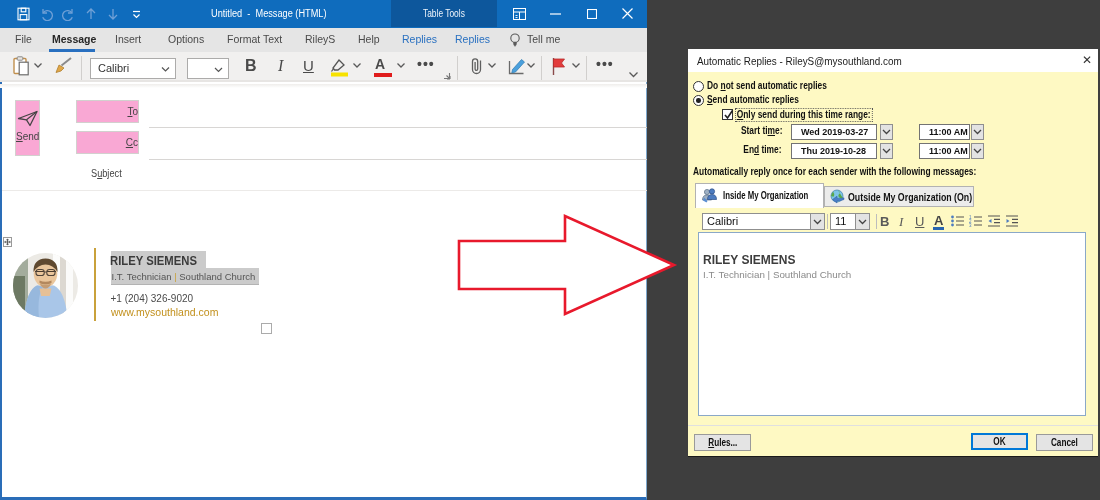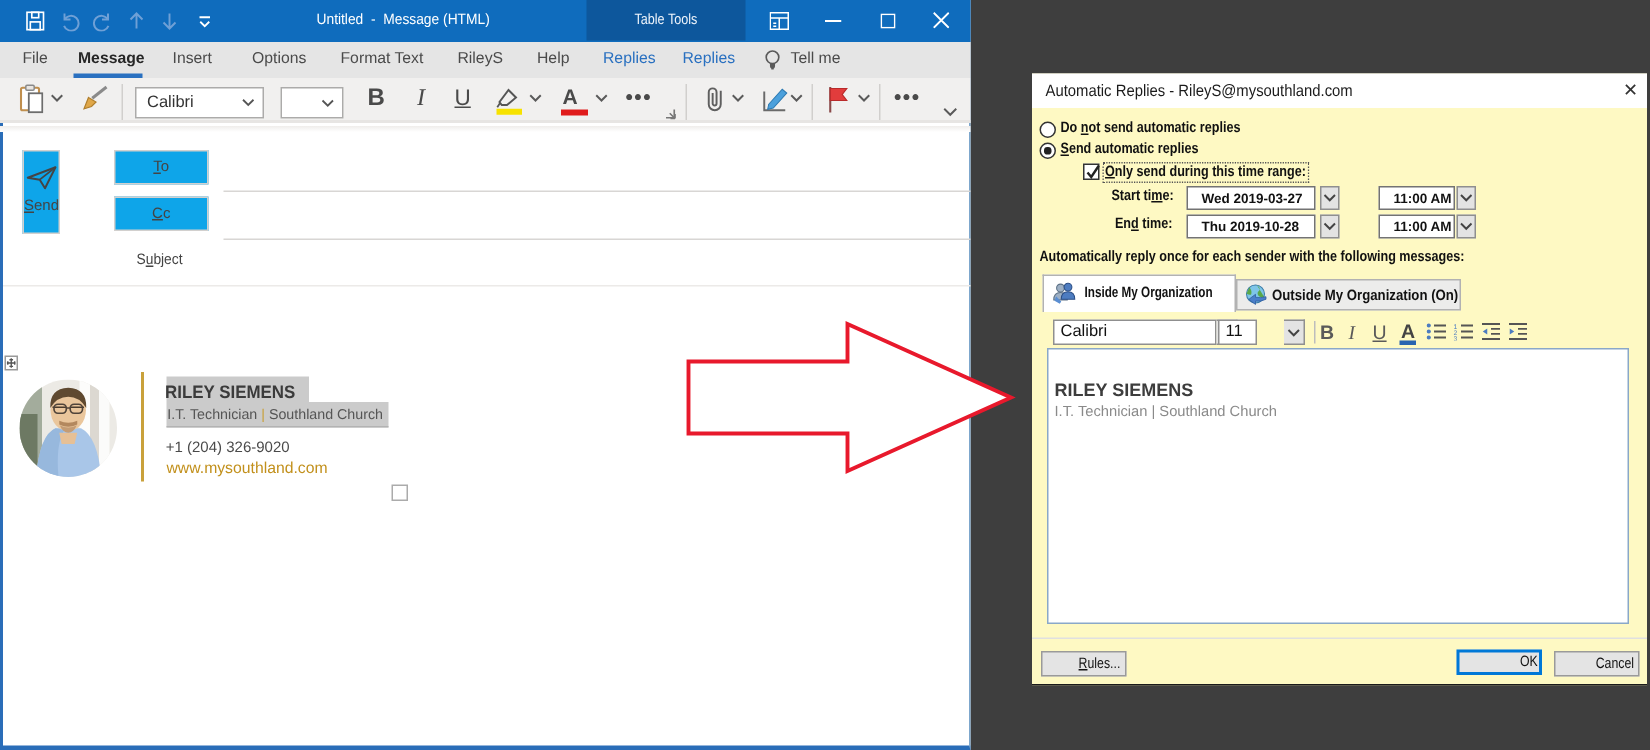--- a/index.html
+++ b/index.html
@@ -14,38 +14,38 @@
 .tab{position:absolute;top:0;height:24px;line-height:23px;white-space:nowrap}
 .tab.blue{color:#2970c0}
 #msgul{position:absolute;left:49px;top:21px;width:46px;height:3px;background:#2970c0}
 #ribbon{position:absolute;left:-2px;top:52px;width:647px;height:29.5px;background:#f1f0ef;border-bottom:2px solid #e7e5e3}
 #ribgrad{position:absolute;left:-2px;top:83.5px;width:647px;height:4px;background:linear-gradient(#efedeb,#ffffff)}
 .combo{position:absolute;background:#fff;border:1px solid #acabaa;font-size:11px;color:#333}
 .combo .arr{position:absolute;right:5px;top:50%;transform:translateY(-50%)}
 .sep{position:absolute;width:1px;background:#d1cfcd}
 .ric{position:absolute;color:#4a4a4a}
 
-.cbtn{position:absolute;border:1px solid #d2d0ce;background:#0ea5e9;color:#5a5a5a;font-size:10px;text-align:center}
+.cbtn{position:absolute;border:1px solid #d2d0ce;background:#f9a8d4;color:#5a5a5a;font-size:10px;text-align:right}
 .fline{position:absolute;height:1px;background:#d8d6d4}
 
 #goldline{position:absolute;left:92px;top:248px;width:1.5px;background:#c9a13b}
 .hl{background:#cbcbcb}
 
 #dlg{position:absolute;left:688px;top:49px;width:410px;height:408px;background:#fef9c3;border-bottom:1px solid #1a1a1a}
 #dlgtitle{position:absolute;left:0;top:0;width:100%;height:23px;background:#fff;font-size:11px;color:#1b1b1b;line-height:24px;padding-left:9px;transform-origin:0 50%}
 #dlgtitle span{display:inline-block;transform:scaleX(0.9);transform-origin:0 50%}
 #dlgx{position:absolute;left:394px;top:4px;font-size:12px;color:#333}
 .dl{position:absolute;font-size:10px;font-weight:bold;color:#111;white-space:nowrap;transform:scaleX(0.84);transform-origin:0 50%}
 .radio{position:absolute;width:11px;height:11px;border:1.4px solid #333;border-radius:50%;background:#fff}
 .radio.on::after{content:"";position:absolute;left:2px;top:2px;width:4.5px;height:4.5px;border-radius:50%;background:#222}
 .cb{position:absolute;width:11px;height:11px;border:1.4px solid #333;background:#fff}
 .wfield{position:absolute;background:#fff;border:1px solid #737373;font-size:9px;font-weight:bold;color:#111;padding-left:9px;white-space:nowrap}
 .dbtn{position:absolute;background:#e3e3e3;border:1px solid #8f8f8f;display:flex;align-items:center;justify-content:center}
 .tabd{position:absolute;background:#f0f0f0;border:1px solid #b2b2b2;font-size:11px;font-weight:bold;color:#111}
-.btn{position:absolute;background:#e4e4e4;border:1px solid #9a9a9a;font-size:10px;font-weight:normal;color:#111;text-align:right}
+.btn{position:absolute;background:#e4e4e4;border:1px solid #9a9a9a;font-size:10px;font-weight:bold;color:#111;text-align:center}
 .btn span{display:inline-block;transform:scaleX(0.82)}
 u{text-decoration:underline}
 </style></head>
 <body>
 <div id="win">
   <div id="titlebar">
     <div id="tabletools"><span>Table Tools</span></div>
     <div id="ttl">Untitled&nbsp; -&nbsp; Message (HTML)</div>
     <svg class="abs" style="left:17px;top:7px" width="13" height="14" viewBox="0 0 13 14">
         <rect x="1" y="1.2" width="11" height="11.6" fill="none" stroke="#fff" stroke-width="1.1"></rect>
@@ -291,21 +291,21 @@
   </div>
   <div id="fontrow">
     <div class="abs" style="left:138.5px;top:165px;width:1px;height:15px;background:#bdbdbd"></div>
     <div class="abs" style="left:188px;top:165px;width:1px;height:15px;background:#bdbdbd"></div>
     <div class="abs" style="left:14px;top:164px;width:109px;height:17px;background:#fff;border:1px solid #8f8f8f;font-size:11px;color:#111;line-height:15px;padding-left:4px">Calibri</div>
     <div class="dbtn" style="left:123px;top:164px;width:14px;height:17px;border-left:none">
         <svg width="9" height="6" viewBox="0 0 9 6">
           <path d="M1 1 L4.5 4.5 L8 1" stroke="#444" stroke-width="1.3" fill="none"></path>
         </svg>
       </div>
-    <div class="abs" style="left:124px;top:164px;width:26px;height:17px;background:#fff;border:1px solid #8f8f8f;font-size:11px;color:#111;line-height:15px;padding-left:4px">11</div>
+    <div class="abs" style="left:142px;top:164px;width:26px;height:17px;background:#fff;border:1px solid #8f8f8f;font-size:11px;color:#111;line-height:15px;padding-left:4px">11</div>
     <div class="dbtn" style="left:168px;top:164px;width:14px;height:17px;border-left:none">
         <svg width="9" height="6" viewBox="0 0 9 6">
           <path d="M1 1 L4.5 4.5 L8 1" stroke="#444" stroke-width="1.3" fill="none"></path>
         </svg>
       </div>
     <div class="abs" style="left:192px;top:165px;font-size:13px;font-weight:bold;color:#5a5a5a">B</div>
     <div class="abs" style="left:211px;top:165px;font-size:13px;font-style:italic;color:#5a5a5a;font-family:'Liberation Serif',serif">I</div>
     <div class="abs" style="left:227px;top:165px;font-size:13px;text-decoration:underline;color:#5a5a5a">U</div>
     <div class="abs" style="left:246px;top:164px;font-size:13px;font-weight:bold;color:#444">A</div>
     <div class="abs" style="left:245px;top:178px;width:11px;height:3px;background:#2965b0"></div>

